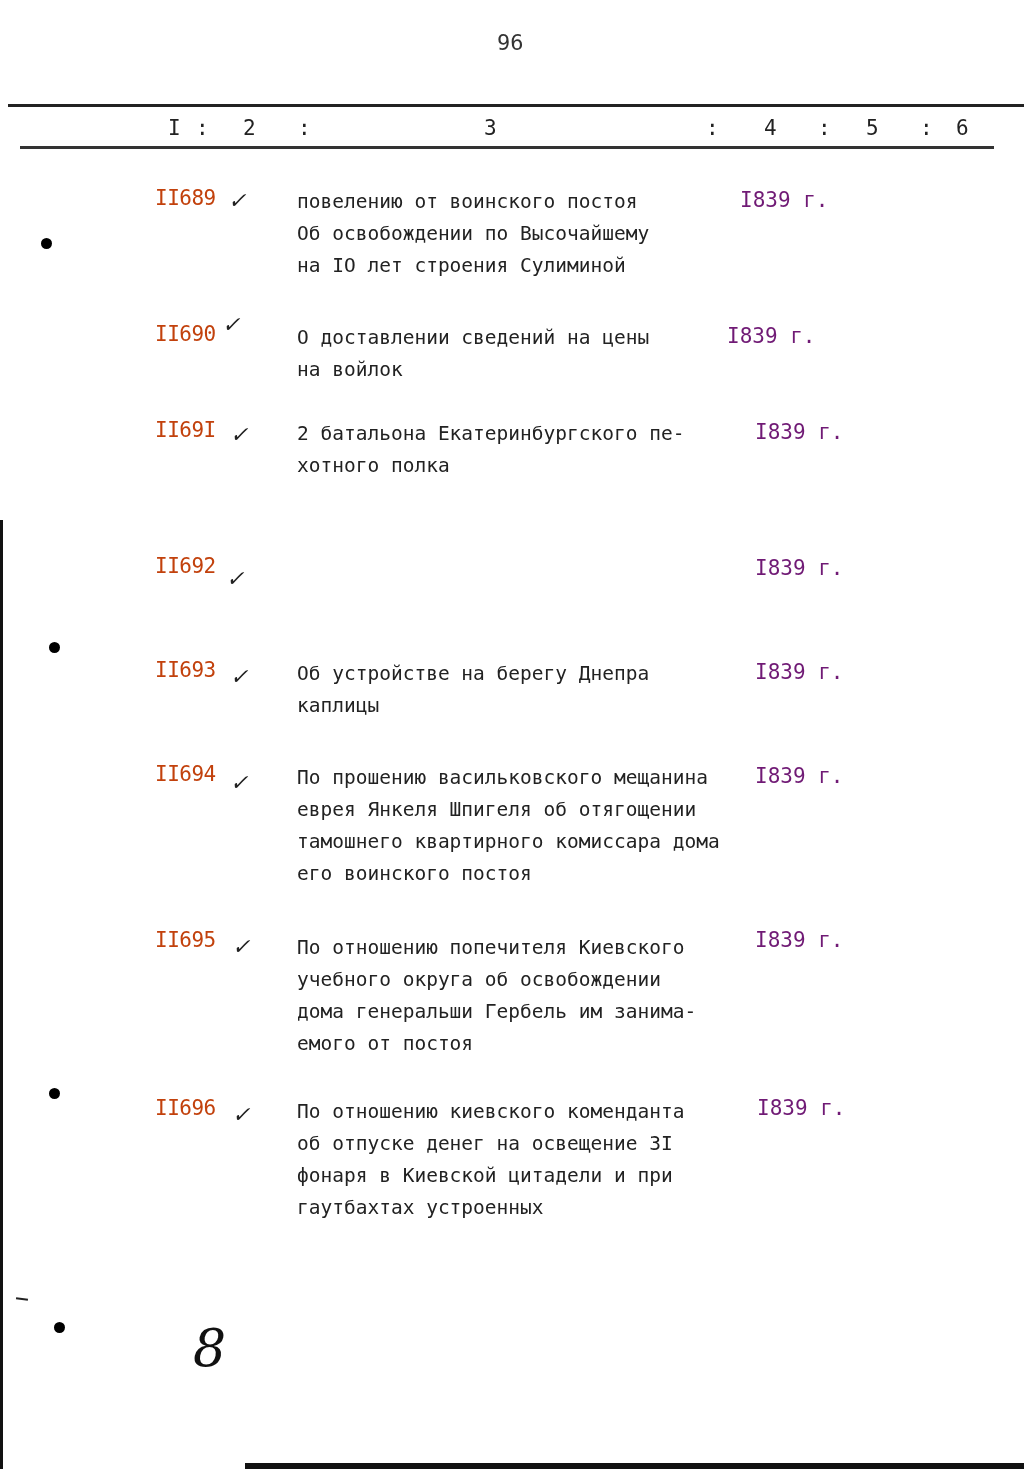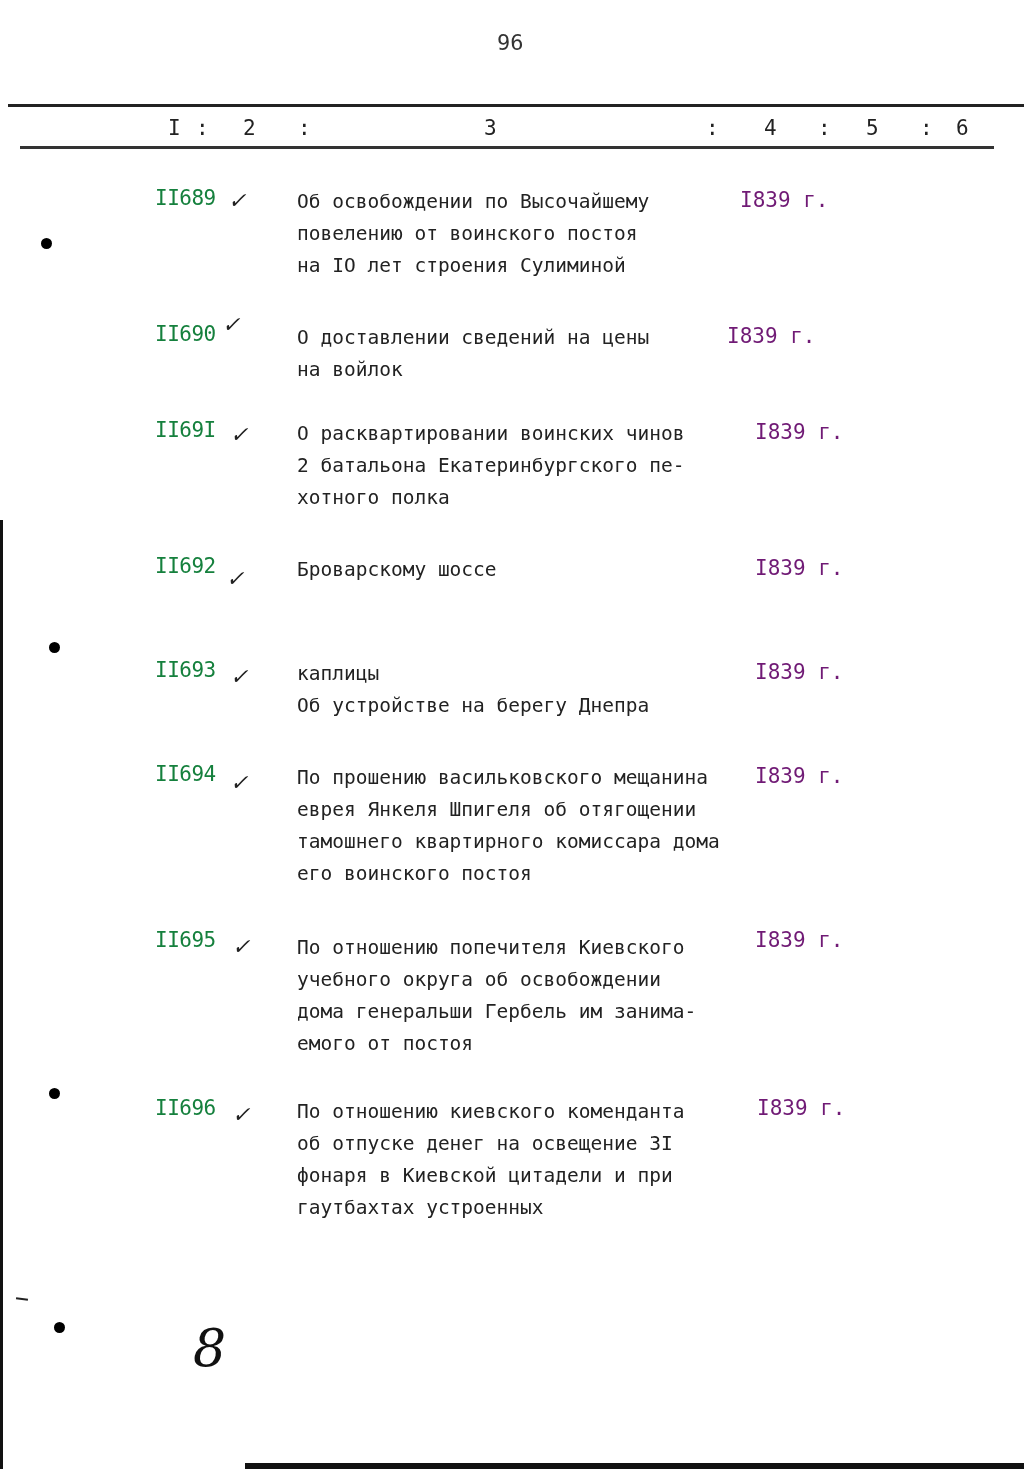--- a/index.html
+++ b/index.html
@@ -7,21 +7,21 @@
       width: 1024px; height: 1469px; position: relative; overflow: hidden;
       background: #ffffff; color: #1a1a1a;
       font-family: "DejaVu Sans Mono", "Liberation Mono", monospace;
     }
     .page-num { position: absolute; top: 30px; left: 497px; font-size: 22px; color: #333; }
     .rule { position: absolute; left: 8px; right: 0; height: 3px; background: #222; }
     .rule.top { top: 104px; }
     .rule.bottom { top: 146px; left: 20px; right: 30px; height: 3px; background: #333; }
     .col-head { position: absolute; top: 116px; font-size: 21px; color: #222; }
     .entry { position: absolute; left: 0; width: 1024px; }
-    .entry .num { position: absolute; left: 155px; font-size: 21px; color: #15803d; letter-spacing: -0.5px; }
+    .entry .num { position: absolute; left: 155px; font-size: 21px; color: #c2410c; letter-spacing: -0.5px; }
     .entry .check { position: absolute; font-size: 22px; color: #222; font-family: "DejaVu Serif", serif; font-style: italic; }
     .entry .desc { position: absolute; left: 297px; width: 470px; font-size: 19.5px; line-height: 32px; color: #222; }
     .entry .desc .line { display: block; white-space: nowrap; }
     .entry .year { position: absolute; font-size: 21px; color: #701a75; white-space: nowrap; }
     .dot { position: absolute; width: 11px; height: 11px; border-radius: 50%; background: #000; }
     .left-edge { position: absolute; left: 0; top: 520px; width: 3px; height: 949px; background: #111; }
     .bottom-edge { position: absolute; left: 245px; right: 0; bottom: 0; height: 6px; background: #111; }
     .dash { position: absolute; left: 16px; top: 1298px; width: 12px; height: 2px; background: #222; transform: rotate(8deg); }
     .handwritten { position: absolute; left: 193px; top: 1318px; font-size: 52px; font-family: "DejaVu Serif", serif; font-style: italic; color: #111; }
   </style>
@@ -45,63 +45,61 @@
   <span class="col-head" style="left:920px">:</span>
   <span class="col-head" style="left:956px">6</span>
 </div>
 
 <div class="rule bottom"></div>
 
 <div class="entry" style="top:186px">
   <span class="num">II689</span>
   <span class="check" style="left:228px;top:2px">✓</span>
   <div class="desc" style="top:0">
+    <span class="line">повелению от воинского постоя</span>
     <span class="line">Об освобождении по Высочайшему</span>
-    <span class="line">повелению от воинского постоя</span>
     <span class="line">на IO лет строения Сулиминой</span>
   </div>
   <span class="year" style="left:740px;top:2px">I839 г.</span>
 </div>
 
 <div class="entry" style="top:322px">
   <span class="num">II690</span>
   <span class="check" style="left:222px;top:-10px">✓</span>
   <div class="desc" style="top:0">
     <span class="line">О доставлении сведений на цены</span>
     <span class="line">на войлок</span>
   </div>
   <span class="year" style="left:727px;top:2px">I839 г.</span>
 </div>
 
 <div class="entry" style="top:418px">
   <span class="num">II69I</span>
   <span class="check" style="left:230px;top:4px">✓</span>
   <div class="desc" style="top:0">
-    <span class="line">О расквартировании воинских чинов</span>
     <span class="line">2 батальона Екатеринбургского пе-</span>
     <span class="line">хотного полка</span>
   </div>
   <span class="year" style="left:755px;top:2px">I839 г.</span>
 </div>
 
 <div class="entry" style="top:554px">
   <span class="num">II692</span>
   <span class="check" style="left:226px;top:12px">✓</span>
   <div class="desc" style="top:0">
-    <span class="line">Броварскому шоссе</span>
   </div>
   <span class="year" style="left:755px;top:2px">I839 г.</span>
 </div>
 
 <div class="entry" style="top:658px">
   <span class="num">II693</span>
   <span class="check" style="left:230px;top:6px">✓</span>
   <div class="desc" style="top:0">
+    <span class="line">Об устройстве на берегу Днепра</span>
     <span class="line">каплицы</span>
-    <span class="line">Об устройстве на берегу Днепра</span>
   </div>
   <span class="year" style="left:755px;top:2px">I839 г.</span>
 </div>
 
 <div class="entry" style="top:762px">
   <span class="num">II694</span>
   <span class="check" style="left:230px;top:8px">✓</span>
   <div class="desc" style="top:0">
     <span class="line">По прошению васильковского мещанина</span>
     <span class="line">еврея Янкеля Шпигеля  об отягощении</span>

